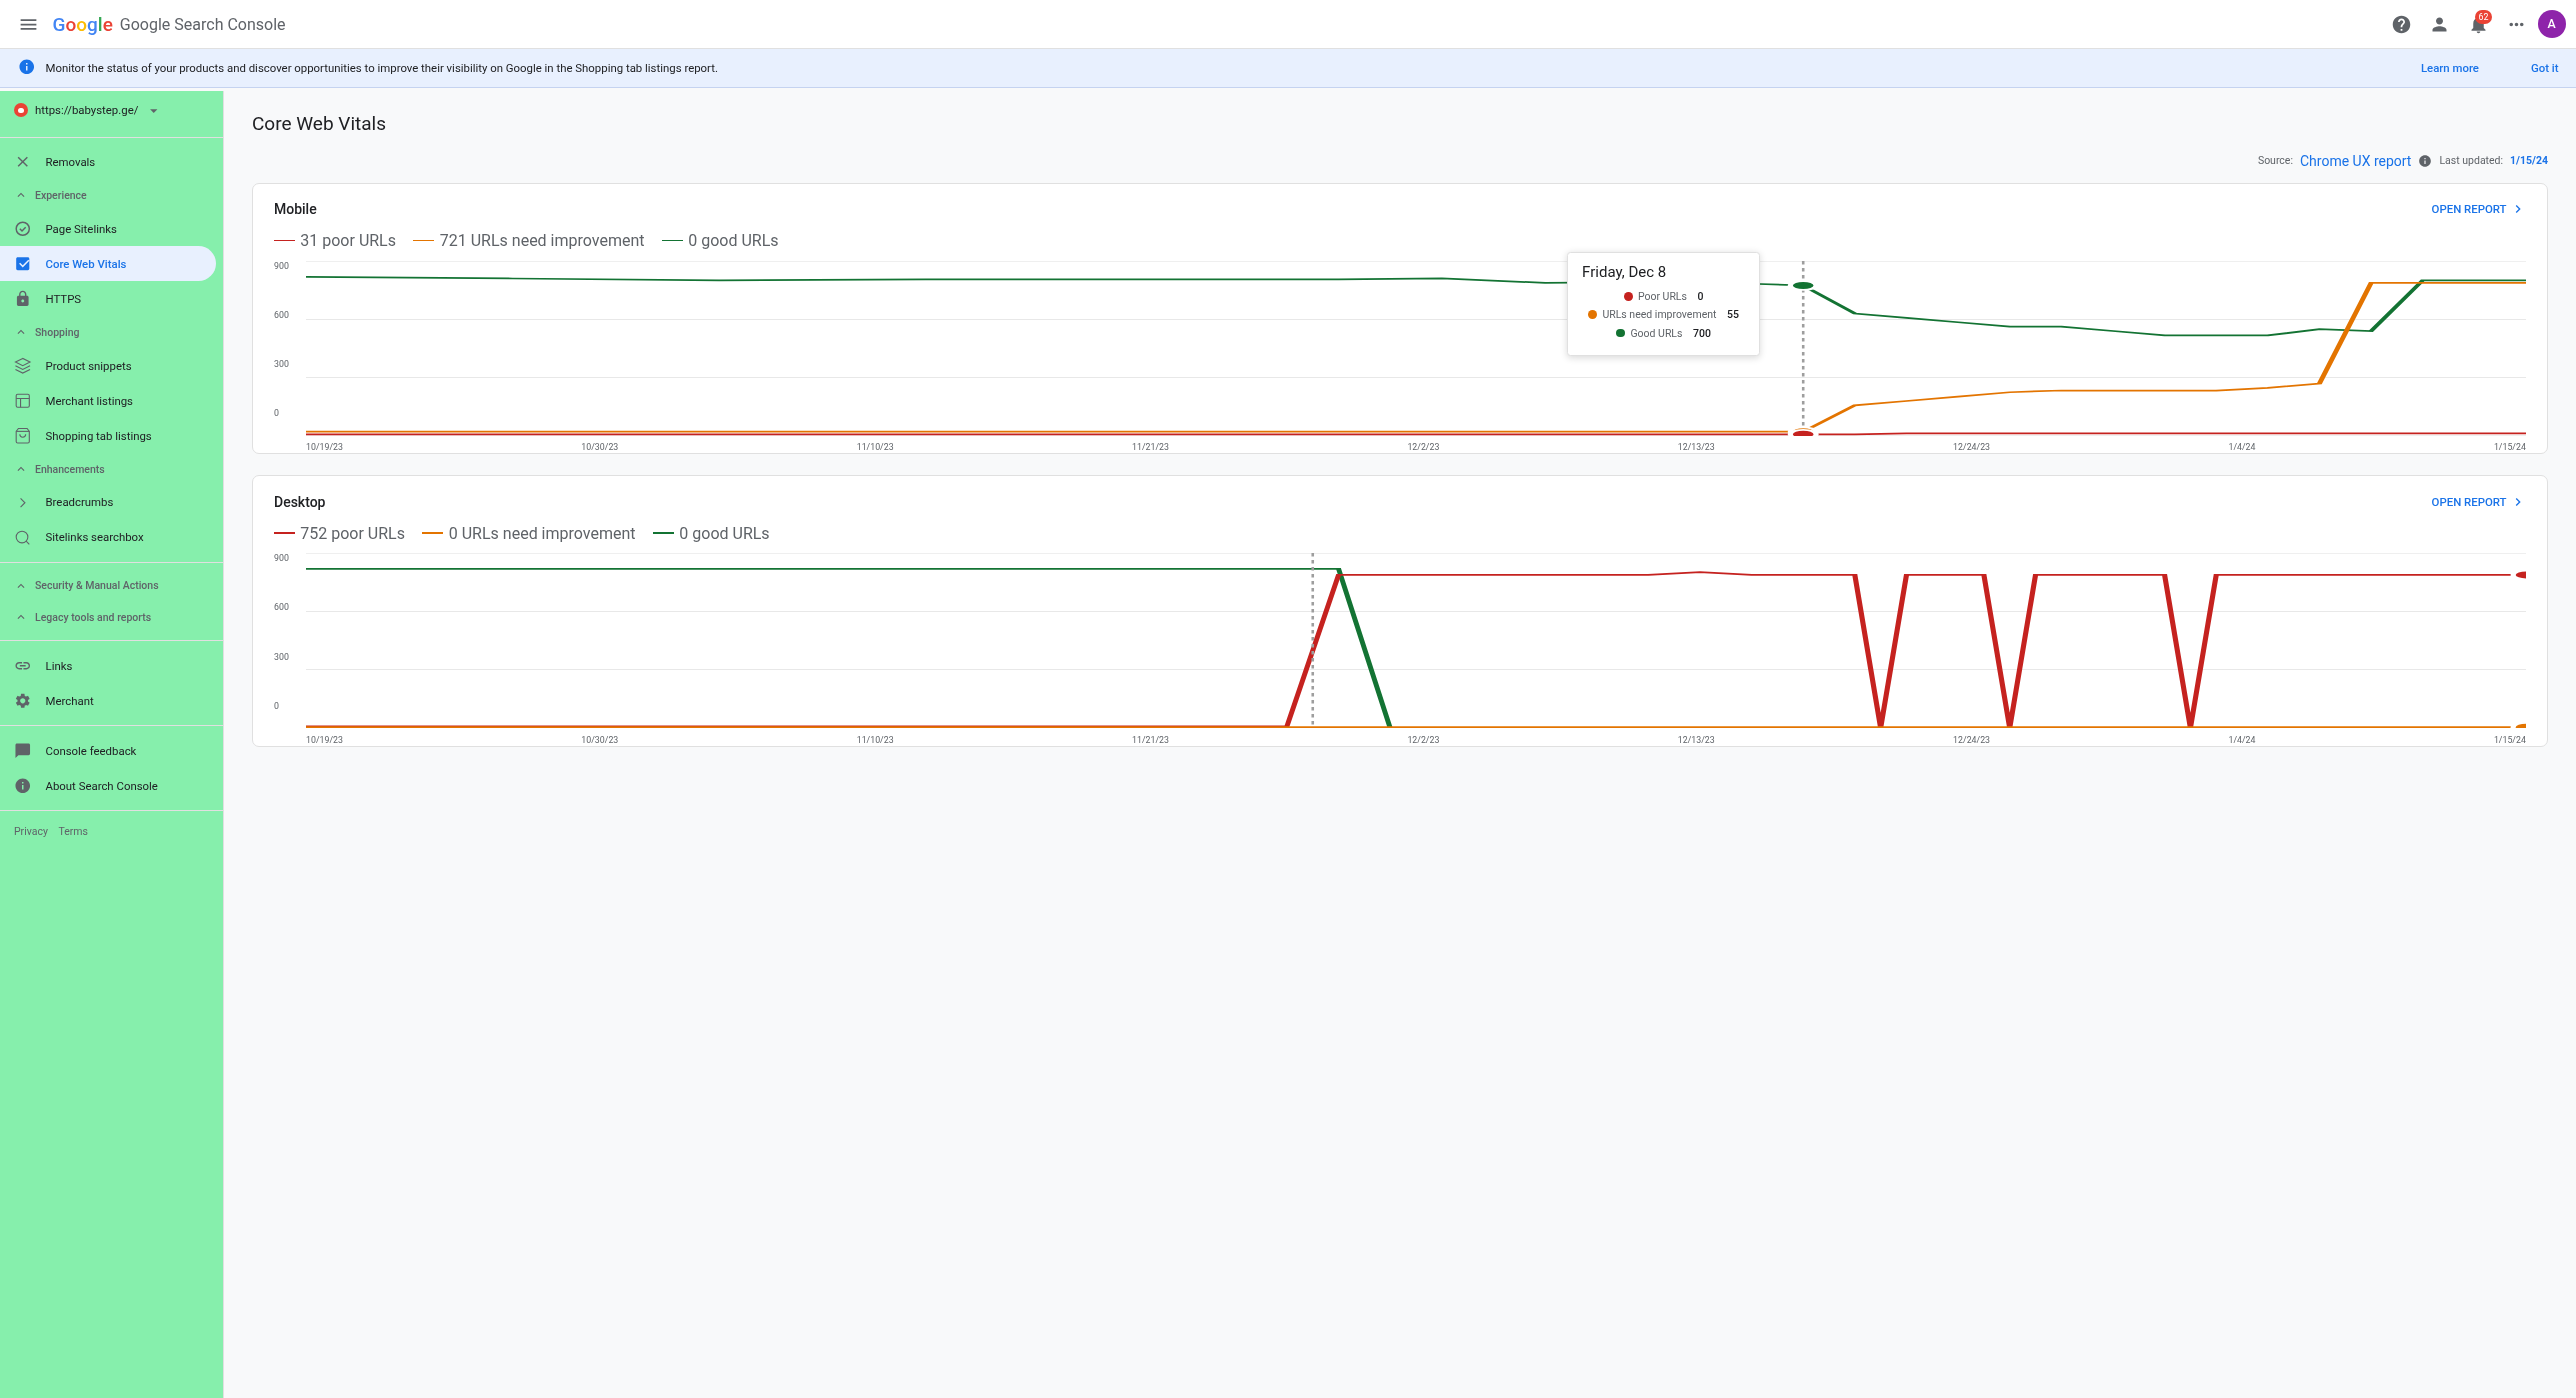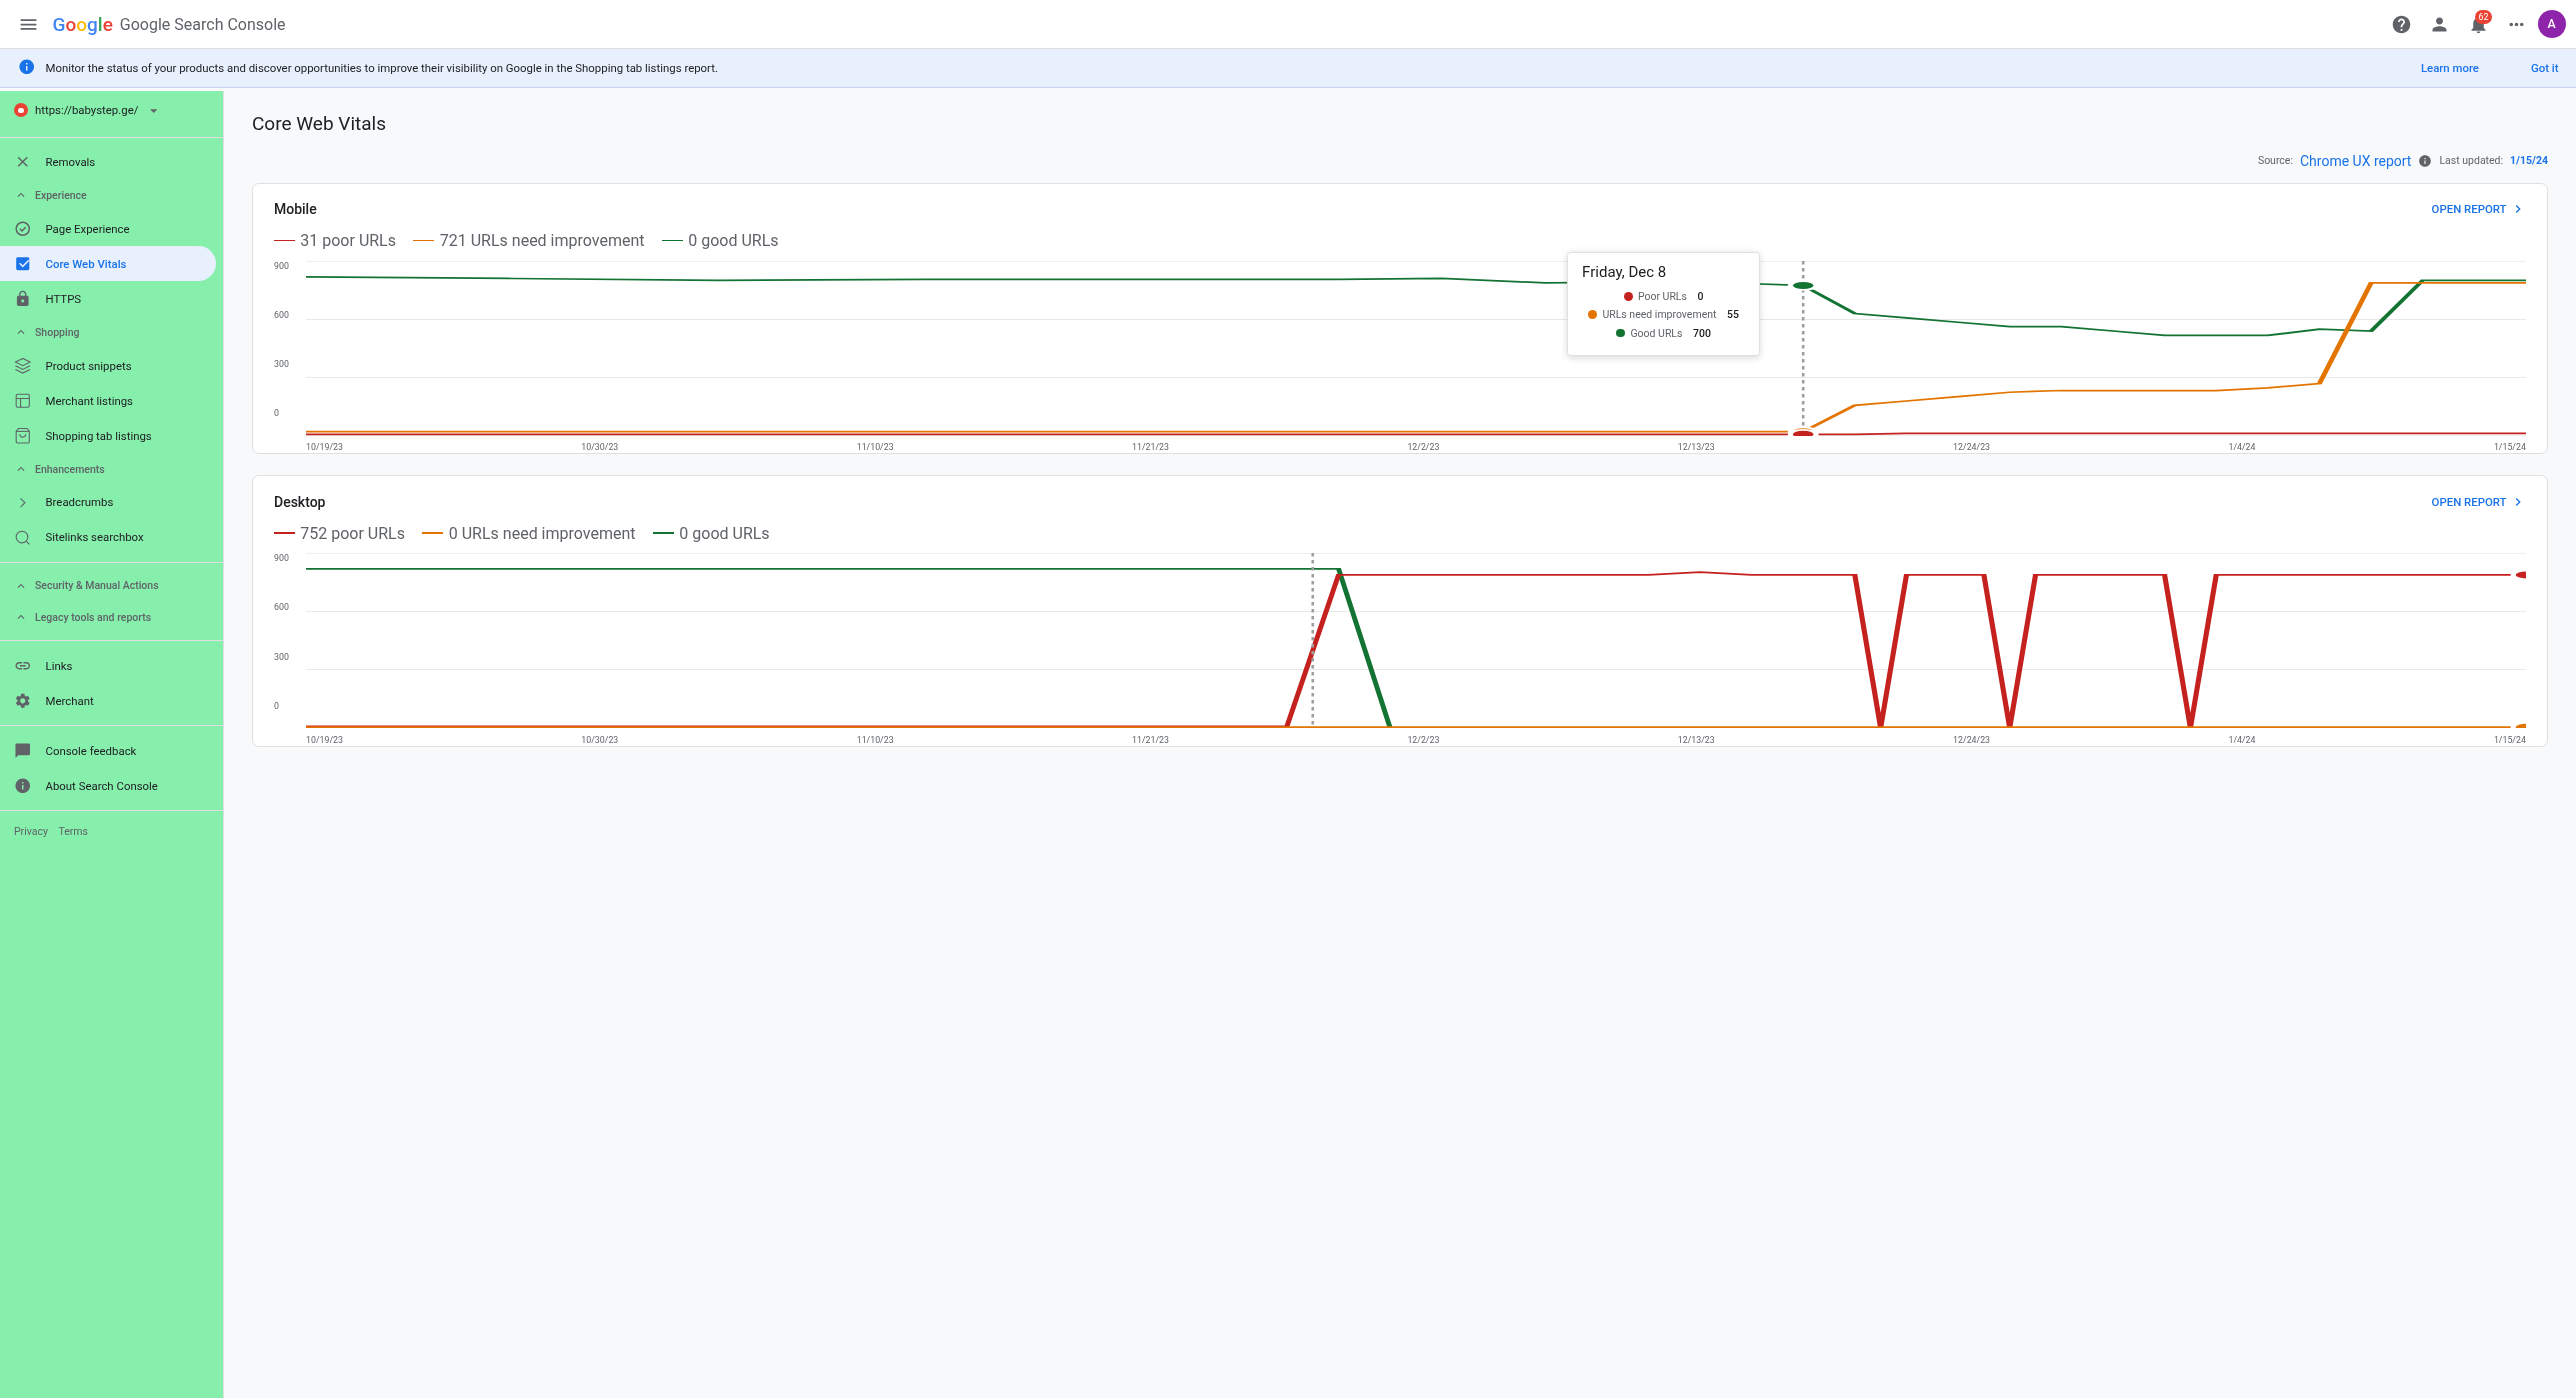--- a/index.html
+++ b/index.html
@@ -200,21 +200,21 @@
         </svg>
       <span>Experience</span>
     </div>
     <div class="sidebar-item">
       <div class="sidebar-item-icon">
         <svg viewBox="0 0 24 24" fill="#5f6368">
             <circle cx="12" cy="12" r="9" fill="none" stroke="#5f6368" stroke-width="2"></circle>
             <path d="M8 12l3 3 5-5" stroke="#5f6368" stroke-width="2" fill="none"></path>
           </svg>
       </div>
-      <span>Page Experience</span>
+      <span>Page Sitelinks</span>
     </div>
     <div class="sidebar-item active">
       <div class="sidebar-item-icon">
         <svg viewBox="0 0 24 24" fill="#1a73e8">
             <path d="M19 3H5c-1.1 0-2 .9-2 2v14c0 1.1.9 2 2 2h14c1.1 0 2-.9 2-2V5c0-1.1-.9-2-2-2zm-7 14l-5-5 1.41-1.41L12 14.17l7.59-7.59L21 8l-9 9z"></path>
           </svg>
       </div>
       <span>Core Web Vitals</span>
     </div>
     <div class="sidebar-item">

